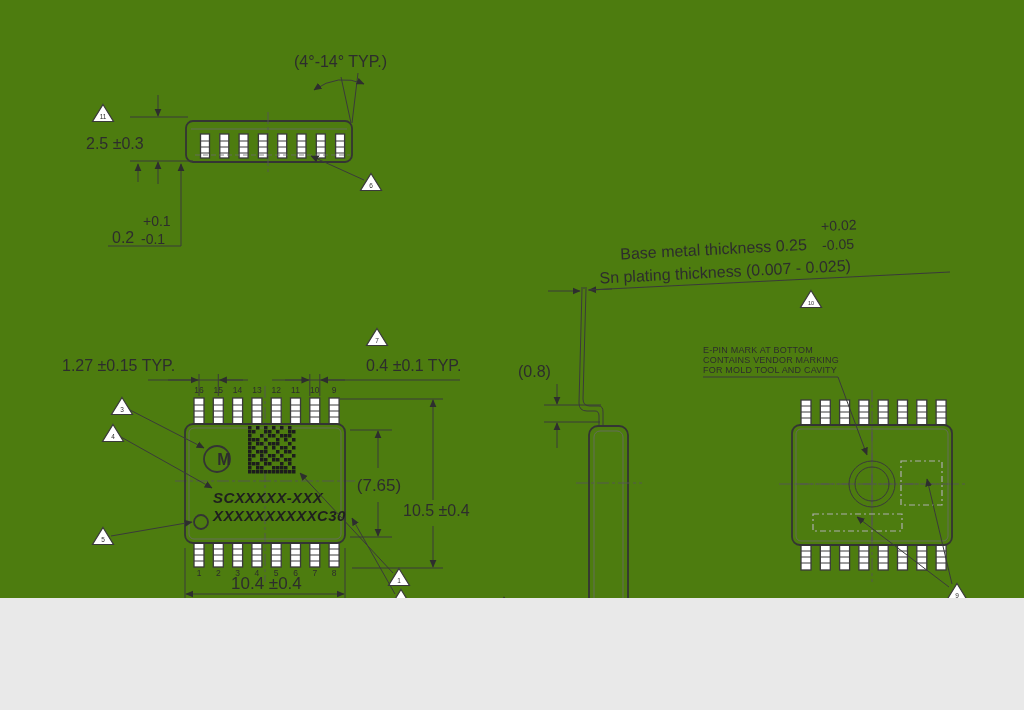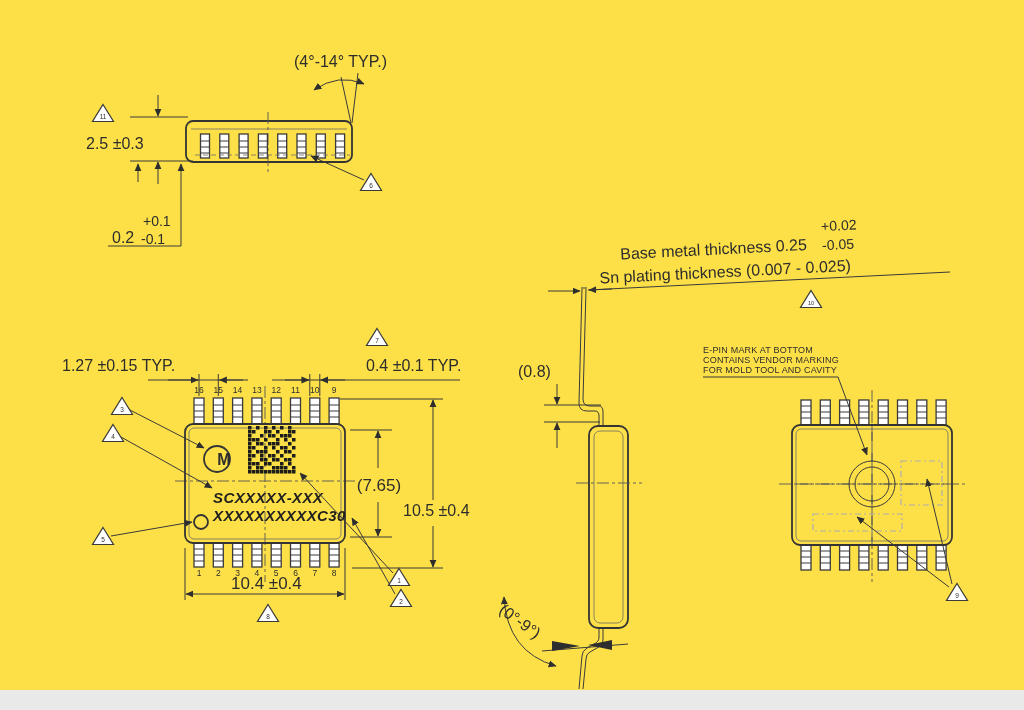--- a/index.html
+++ b/index.html
@@ -1,16 +1,16 @@
 <!DOCTYPE html>
 <html><head>
 <meta charset="utf-8">
 <style>
   html,body{margin:0;padding:0;background:#e9e9e9;}
-  .canvas{position:relative;width:1024px;height:690px;background:#fde047;overflow:hidden;}
+  .canvas{position:relative;width:1024px;height:598px;background:#4d7c0f;overflow:hidden;}
   svg{display:block;}
   svg text{font-family:"Liberation Sans",sans-serif;fill:#2d2d2d;}
   .dim{font-size:16px;}
   .dim-lg{font-size:17px;}
   .dim-sm{font-size:14px;}
   .note{font-size:9px;letter-spacing:.2px;fill:#2d2d2d;}
   .mark{font-style:italic;font-weight:bold;font-size:15px;letter-spacing:.4px;fill:#1f1f1f;}
   .logo-m{font-weight:bold;font-size:16px;}
   .ln{stroke:#3a3a3a;stroke-width:1;fill:none;}
   .ln2{stroke:#343434;stroke-width:1.8;fill:none;}

